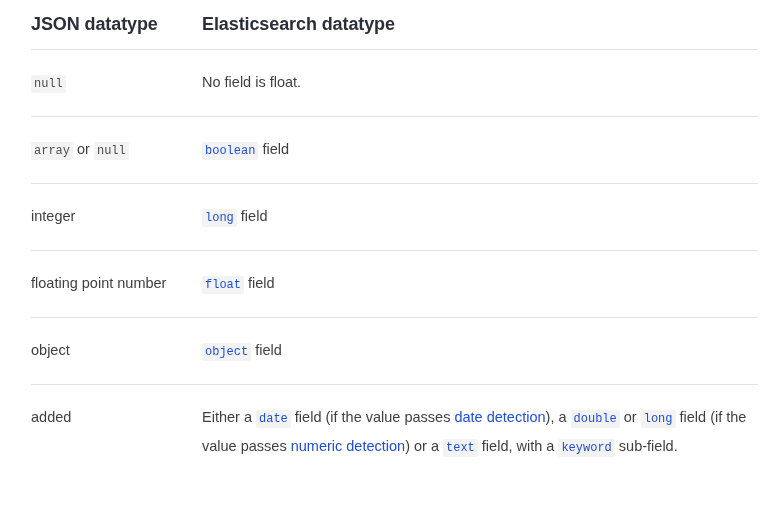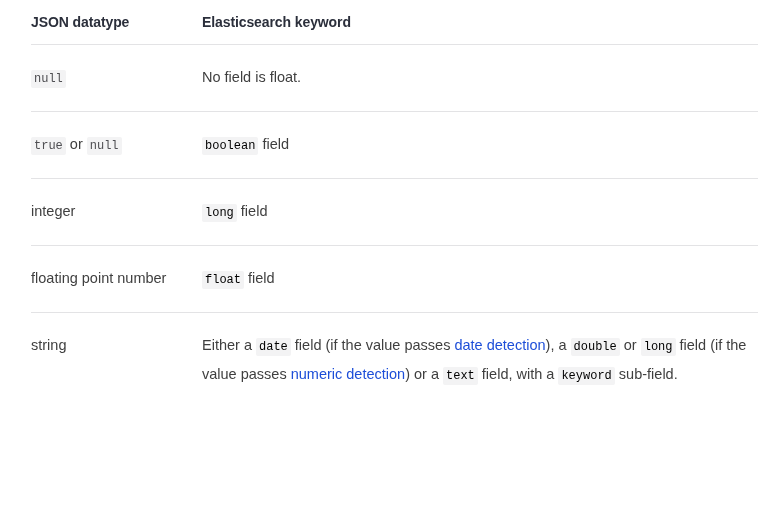--- a/index.html
+++ b/index.html
@@ -32,21 +32,21 @@
     border-collapse: collapse;
     table-layout: fixed;
   }
 
   table.datatype-table col.col-json { width: 171px; }
   table.datatype-table col.col-es   { width: 556px; }
 
   thead th {
     text-align: left;
     padding: 0 0 14px 0;
-    font-size: 14px;
+    font-size: 18px;
     font-weight: bold;
     color: #2b2f3b;
     letter-spacing: -0.1px;
     vertical-align: top;
     white-space: nowrap;
   }
 
   tbody td {
     border-top: 1px solid #e3e3e5;
     padding: 19px 0 18px 0;
@@ -64,21 +64,21 @@
   
   code {
     font-family: "Liberation Mono", "DejaVu Sans Mono", monospace;
     font-size: 12px;
     background: #f3f3f4;
     padding: 2px 3px;
     border-radius: 2px;
     white-space: nowrap;
   }
   code.plain { color: #4e4e52; }
-  code.kw    { color: #000000; }
+  code.kw    { color: #1d4ed8; }
 
   a.doclink {
     color: #1d4ed8;
     text-decoration: none;
   }
 
   .watermark {
     position: absolute;
     right: 9px;
     bottom: 6px;
@@ -96,38 +96,38 @@
 
   <table class="datatype-table">
     <colgroup>
       <col class="col-json">
       <col class="col-es">
     </colgroup>
 
     <thead>
       <tr>
         <th>JSON datatype</th>
-        <th>Elasticsearch keyword</th>
+        <th>Elasticsearch datatype</th>
       </tr>
     </thead>
 
     <tbody>
 
       <tr>
         <td class="cell-json">
           <code class="plain">null</code>
         </td>
         <td class="cell-es">
           <span>No field is float.</span>
         </td>
       </tr>
 
       <tr>
         <td class="cell-json">
-          <code class="plain">true</code><span> or </span><code class="plain">null</code>
+          <code class="plain">array</code><span> or </span><code class="plain">null</code>
         </td>
         <td class="cell-es">
           <code class="kw">boolean</code><span> field</span>
         </td>
       </tr>
 
       <tr>
         <td class="cell-json">
           <span>integer</span>
         </td>
@@ -138,25 +138,33 @@
 
       <tr>
         <td class="cell-json">
           <span>floating point number</span>
         </td>
         <td class="cell-es">
           <code class="kw">float</code><span> field</span>
         </td>
       </tr>
 
+      <tr>
+        <td class="cell-json">
+          <span>object</span>
+        </td>
+        <td class="cell-es">
+          <code class="kw">object</code><span> field</span>
+        </td>
+      </tr>
 
 
       <tr>
         <td class="cell-json">
-          <span>string</span>
+          <span>added</span>
         </td>
         <td class="cell-es">
           <span>Either a </span><code class="kw">date</code><span> field (if the value passes </span><a class="doclink" href="#">date detection</a><span>), a </span><code class="kw">double</code><span> or </span><code class="kw">long</code><span> field (if the value passes </span><a class="doclink" href="#">numeric detection</a><span>) or a </span><code class="kw">text</code><span> field, with a </span><code class="kw">keyword</code><span> sub-field.</span>
         </td>
       </tr>
 
     </tbody>
   </table>
 
 

